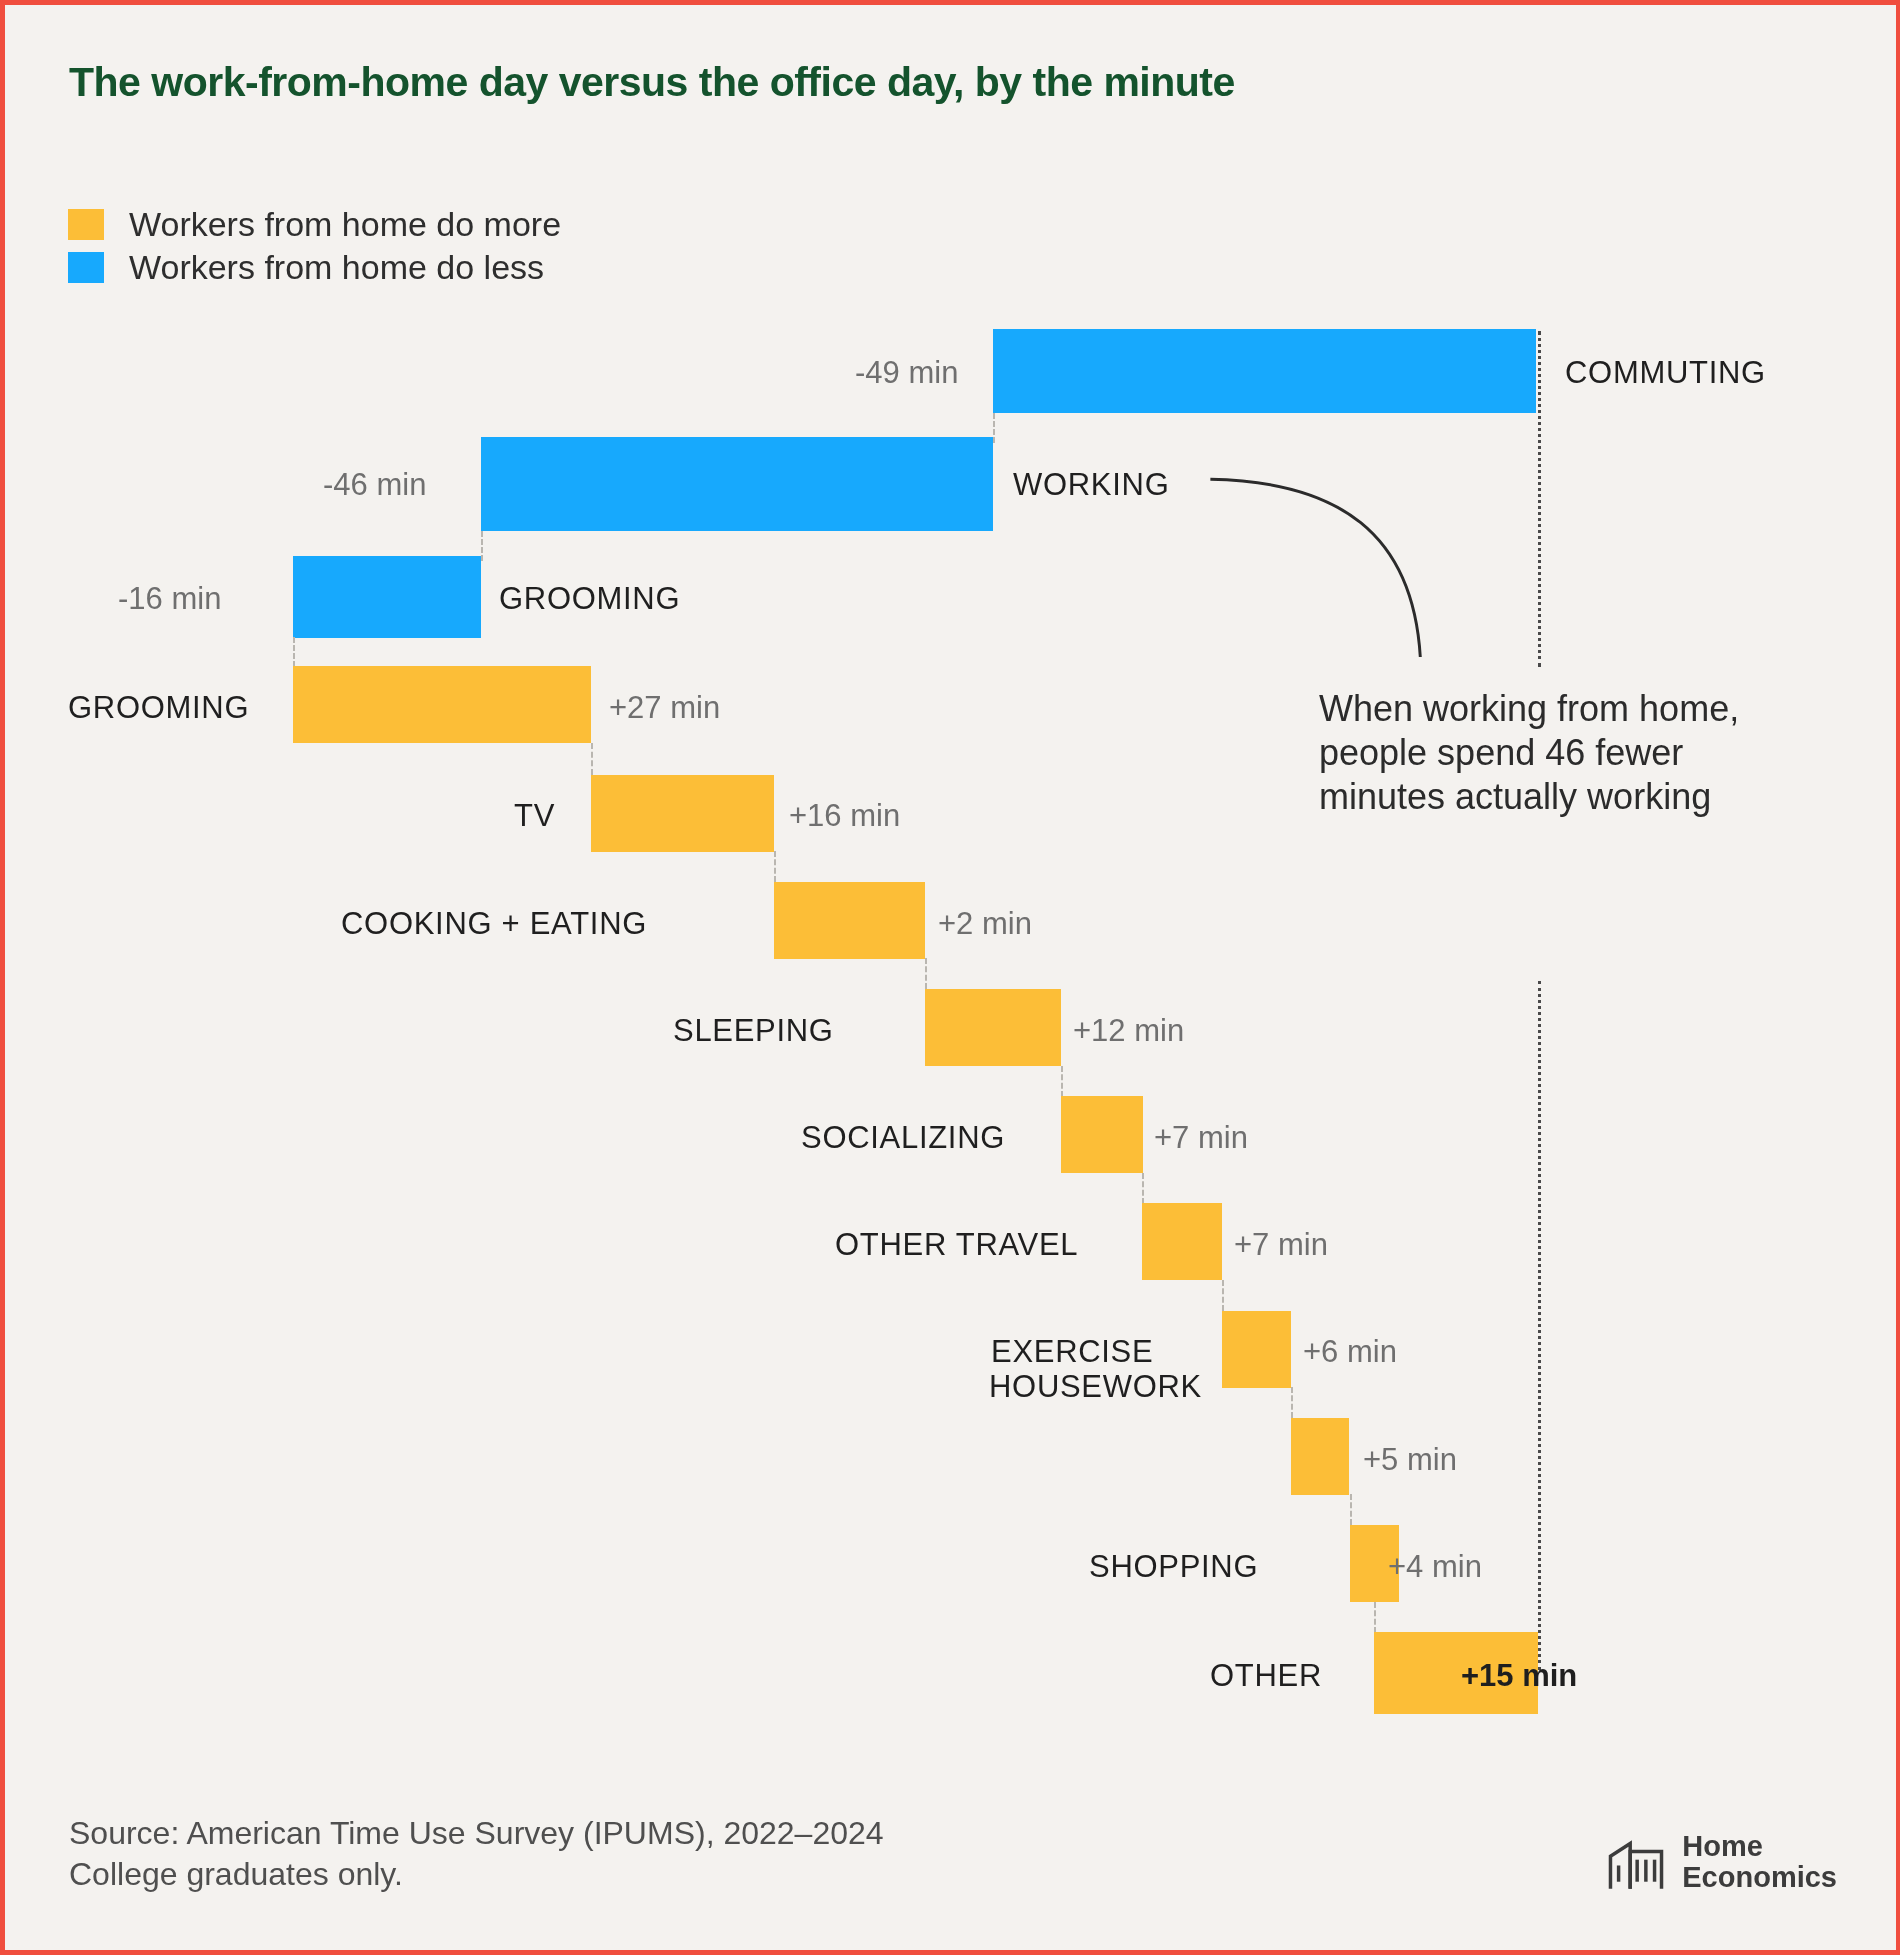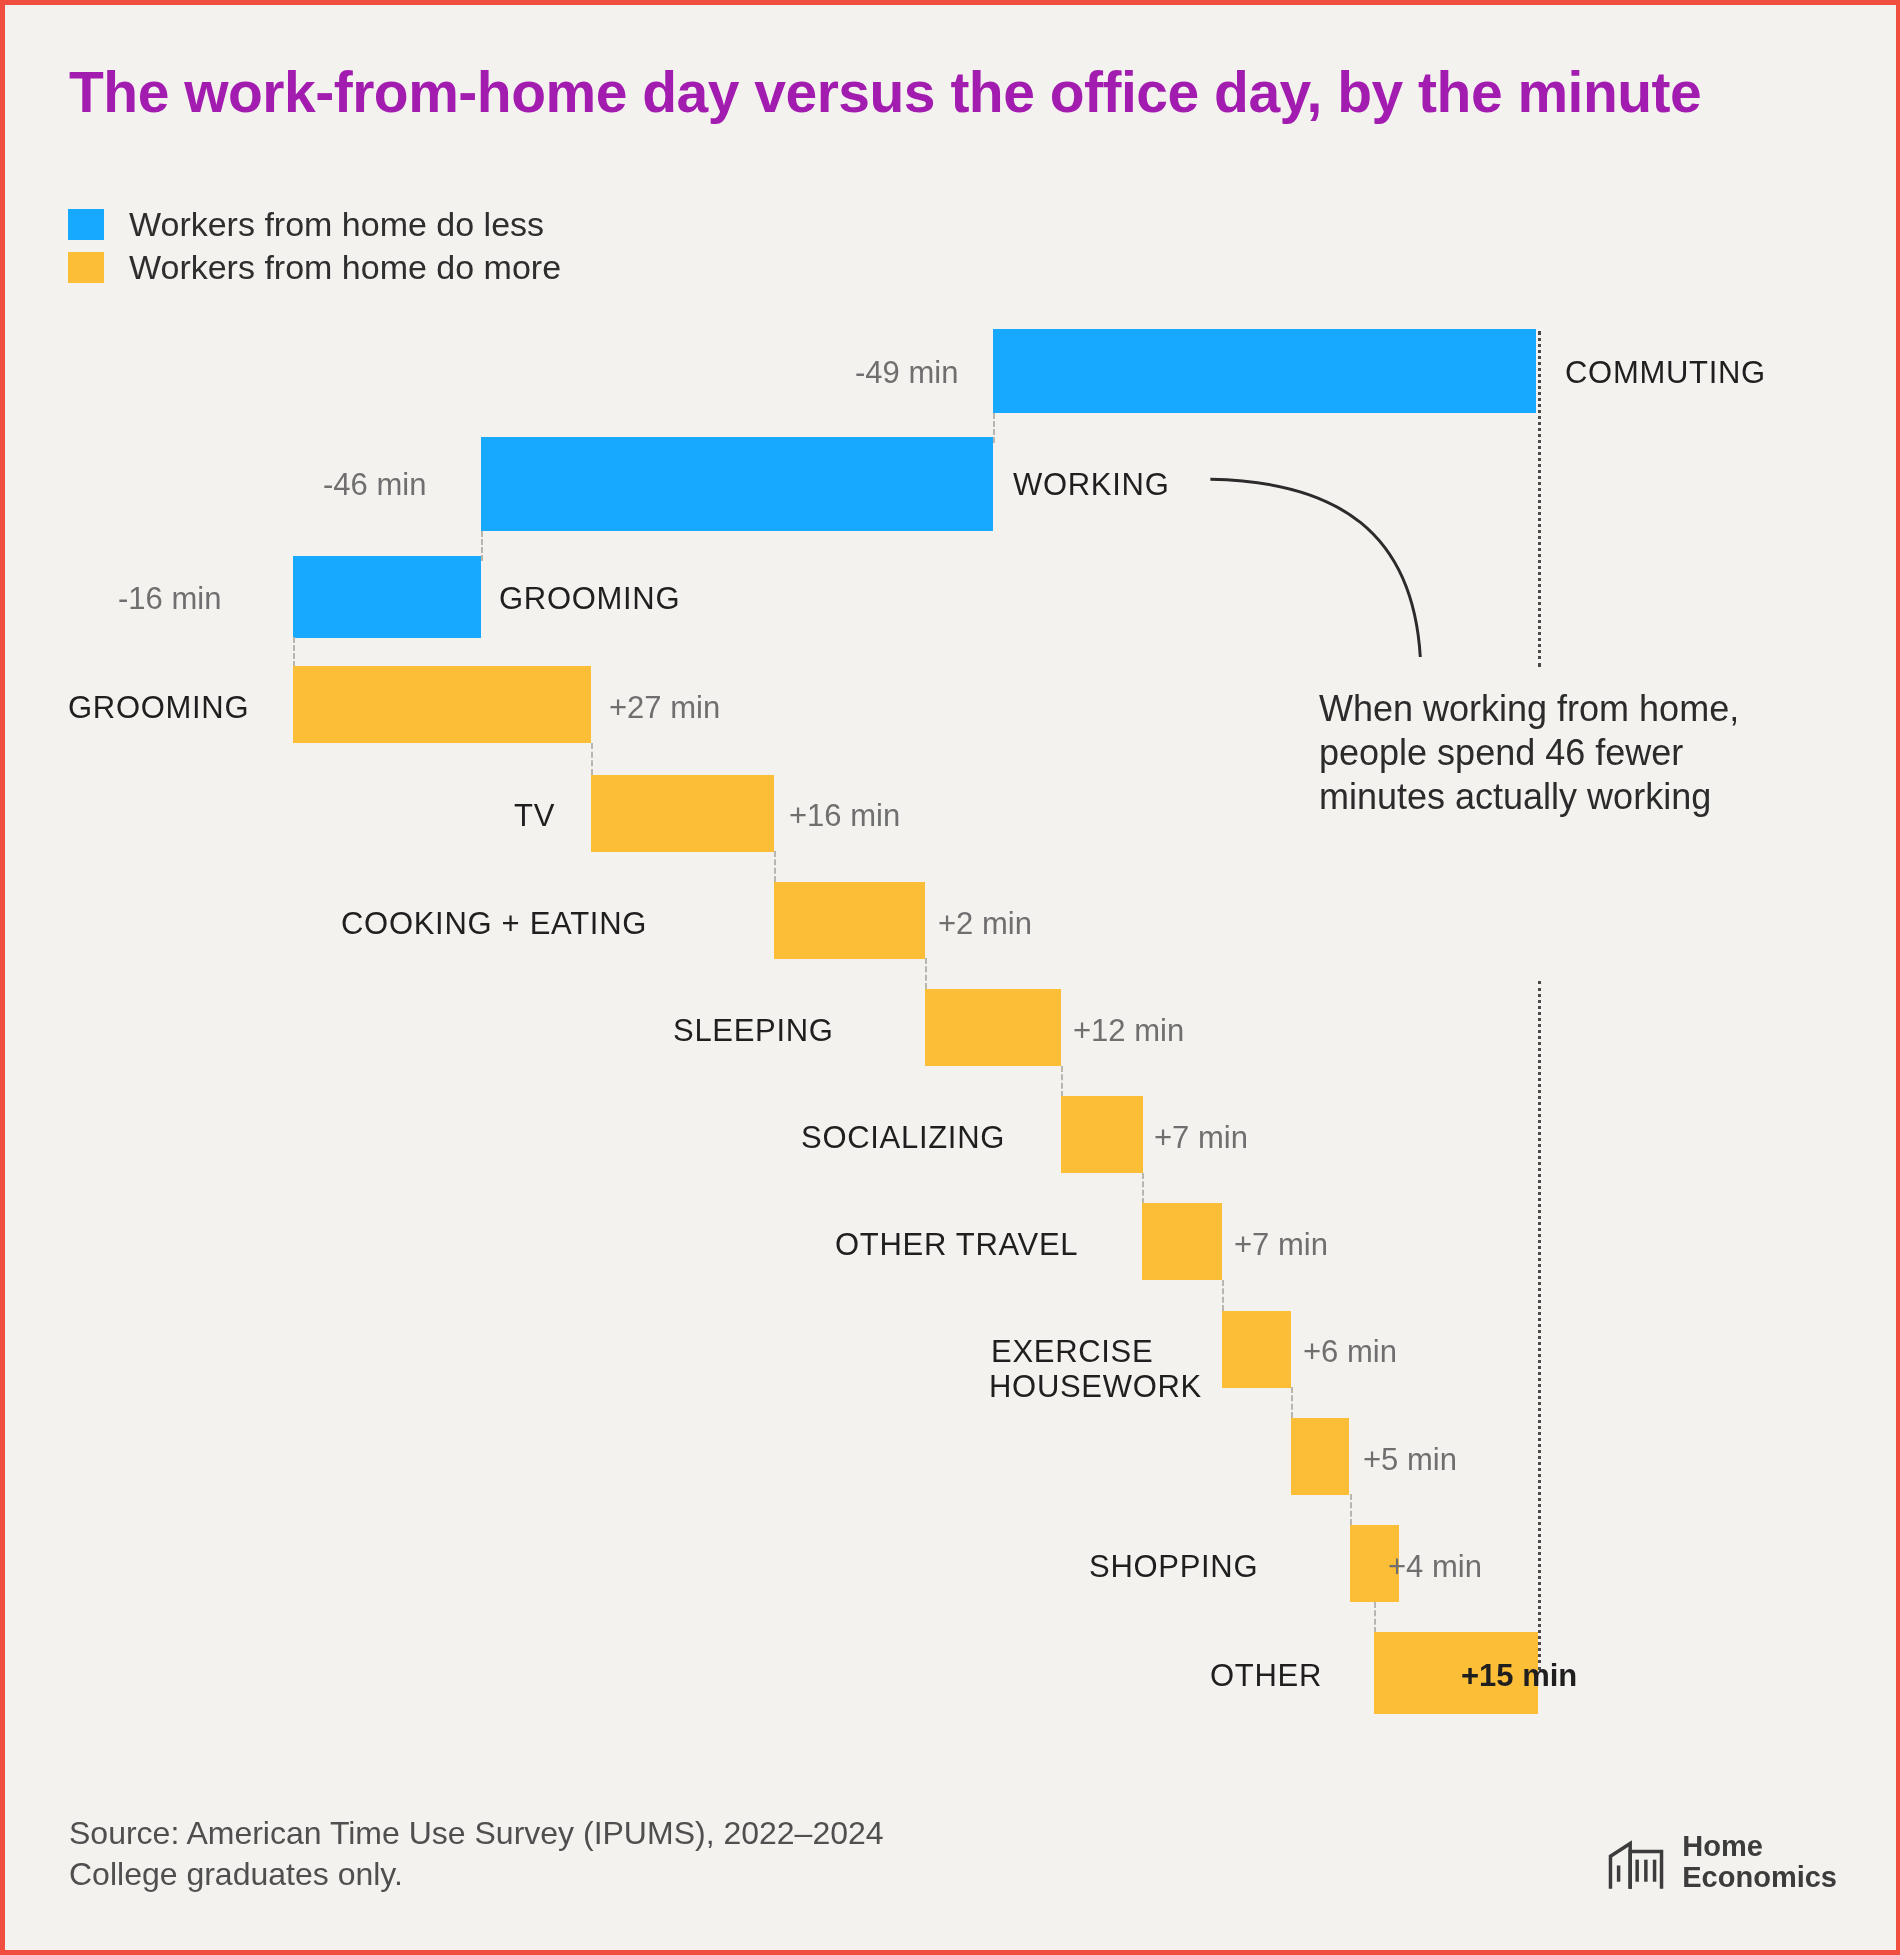--- a/index.html
+++ b/index.html
@@ -22,23 +22,23 @@
   .inner {
     position: absolute;
     left: 0; top: 0;
     width: 1901px;
     height: 1955px;
   }
   .title {
     position: absolute;
     left: 64px;
     top: 54px;
-    font-size: 57px;
+    font-size: 41px;
     font-weight: bold;
-    color: #a21caf;
+    color: #14532d;
     letter-spacing: -0.5px;
     white-space: nowrap;
   }
   .legend {
     position: absolute;
     left: 63px;
     top: 198px;
   }
   .legend-row {
     display: flex;
@@ -150,26 +150,26 @@
 </head>
 <body>
 
 <div id="page">
   <div class="inner">
 
     <div class="title">The work-from-home day versus the office day, by the minute</div>
 
     <div class="legend">
       <div class="legend-row">
+        <div class="legend-swatch" style="background:#fcbe37"></div>
+        <div class="legend-label">Workers from home do more</div>
+      </div>
+      <div class="legend-row">
         <div class="legend-swatch" style="background:#17a9fd"></div>
         <div class="legend-label">Workers from home do less</div>
-      </div>
-      <div class="legend-row">
-        <div class="legend-swatch" style="background:#fcbe37"></div>
-        <div class="legend-label">Workers from home do more</div>
       </div>
     </div>
 
     <div class="chart">
 
       <div class="axis-dots" style="left:1533px; top:326px; height:336px;"></div>
       <div class="axis-dots" style="left:1533px; top:976px; height:689px;"></div>
 
       <div class="bar less" style="left:988px; top:324px; width:543px; height:84px;"></div>
       <div class="val-label" style="left:830px; top:352px;margin-left:20px;">-49 min</div>

